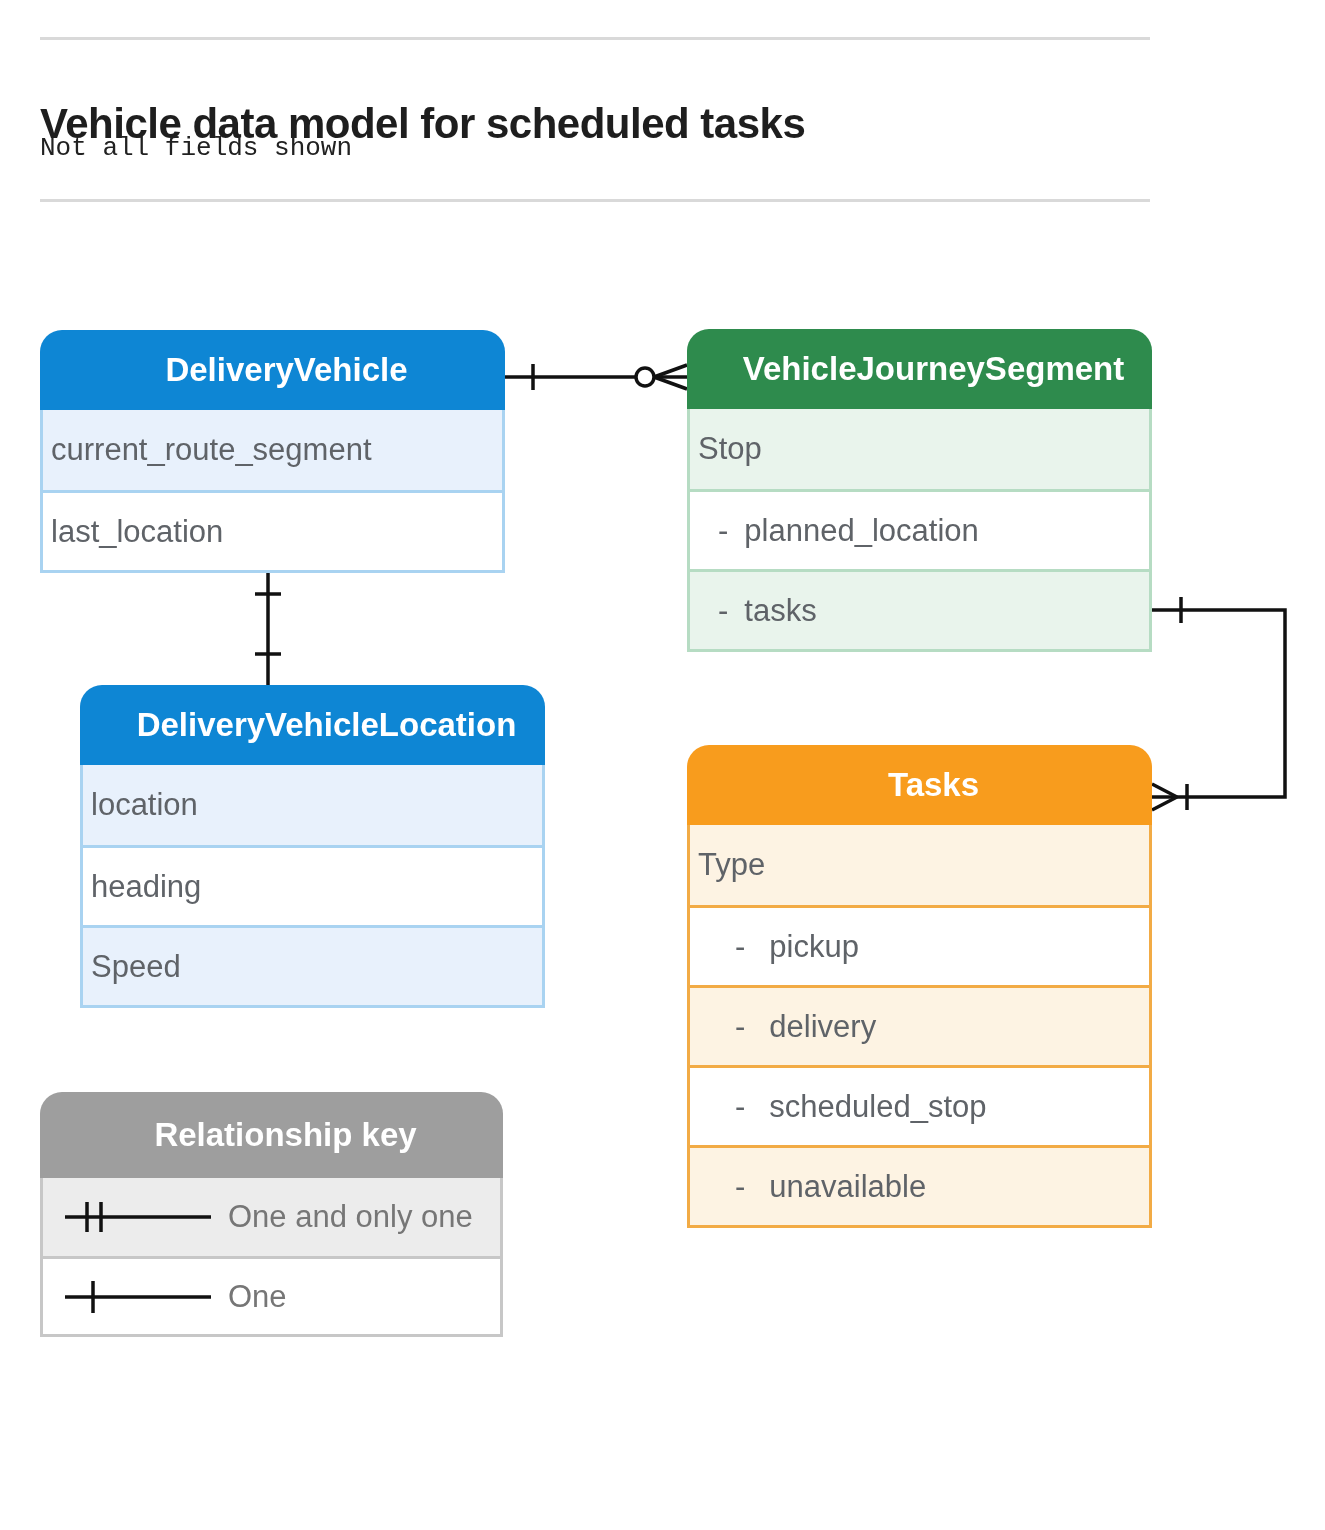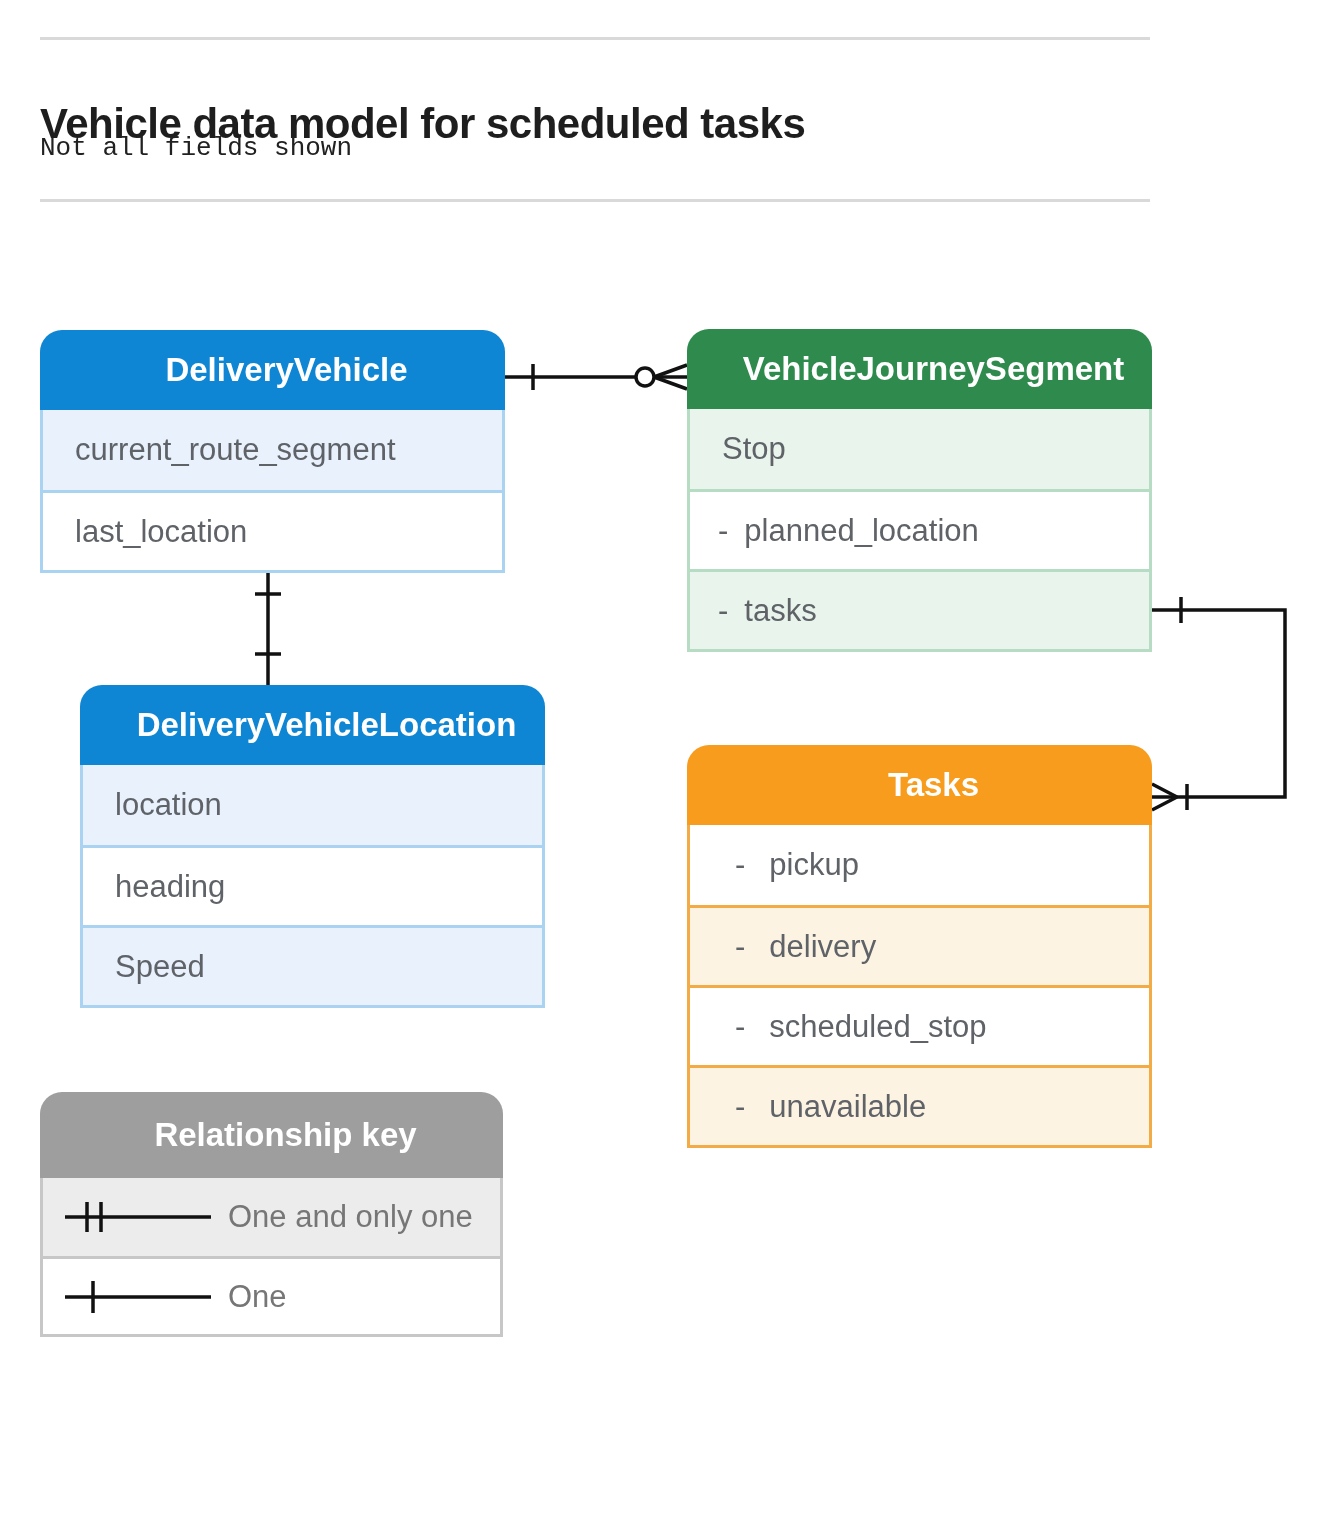--- a/index.html
+++ b/index.html
@@ -26,21 +26,21 @@
   .entity .hdr{
     height:80px;border-radius:22px 22px 0 0;
     background:var(--accent);
     display:flex;align-items:center;justify-content:center;
     color:#fff;font-size:33px;font-weight:700;padding-left:28px;
   }
   .rows{border:3px solid var(--border);border-top:none;background:#fff;box-sizing:border-box;}
   .row{
     height:80px;display:flex;align-items:center;
     font-size:31px;color:#5f6368;box-sizing:border-box;
-    padding-left:32px;background:#fff;
+    padding-left:8px;background:#fff;
   }
   .row + .row{border-top:3px solid var(--border);}
   .row.shaded{background:var(--rowbg);}
   .row .dash{flex:0 0 auto;}
   .row.indent-sm{padding-left:28px;}
   .row.indent-sm .dash{margin-right:16px;}
   .row.indent-md{padding-left:45px;}
   .row.indent-md .dash{margin-right:24px;}
 
   .blue{--accent:#0e86d4;--rowbg:#e8f1fc;--border:#a9d3f1;}
@@ -122,20 +122,23 @@
       </div>
       <div class="row shaded">
         <span>Speed</span>
       </div>
     </div>
   </section>
 
   <section class="entity orange" style="left:687px;top:745px;width:465px;">
     <div class="hdr">Tasks</div>
     <div class="rows">
+      <div class="row shaded">
+        <span>Type</span>
+      </div>
       <div class="row indent-md">
         <span class="dash">-</span>
         <span>pickup</span>
       </div>
       <div class="row shaded indent-md">
         <span class="dash">-</span>
         <span>delivery</span>
       </div>
       <div class="row indent-md">
         <span class="dash">-</span>

